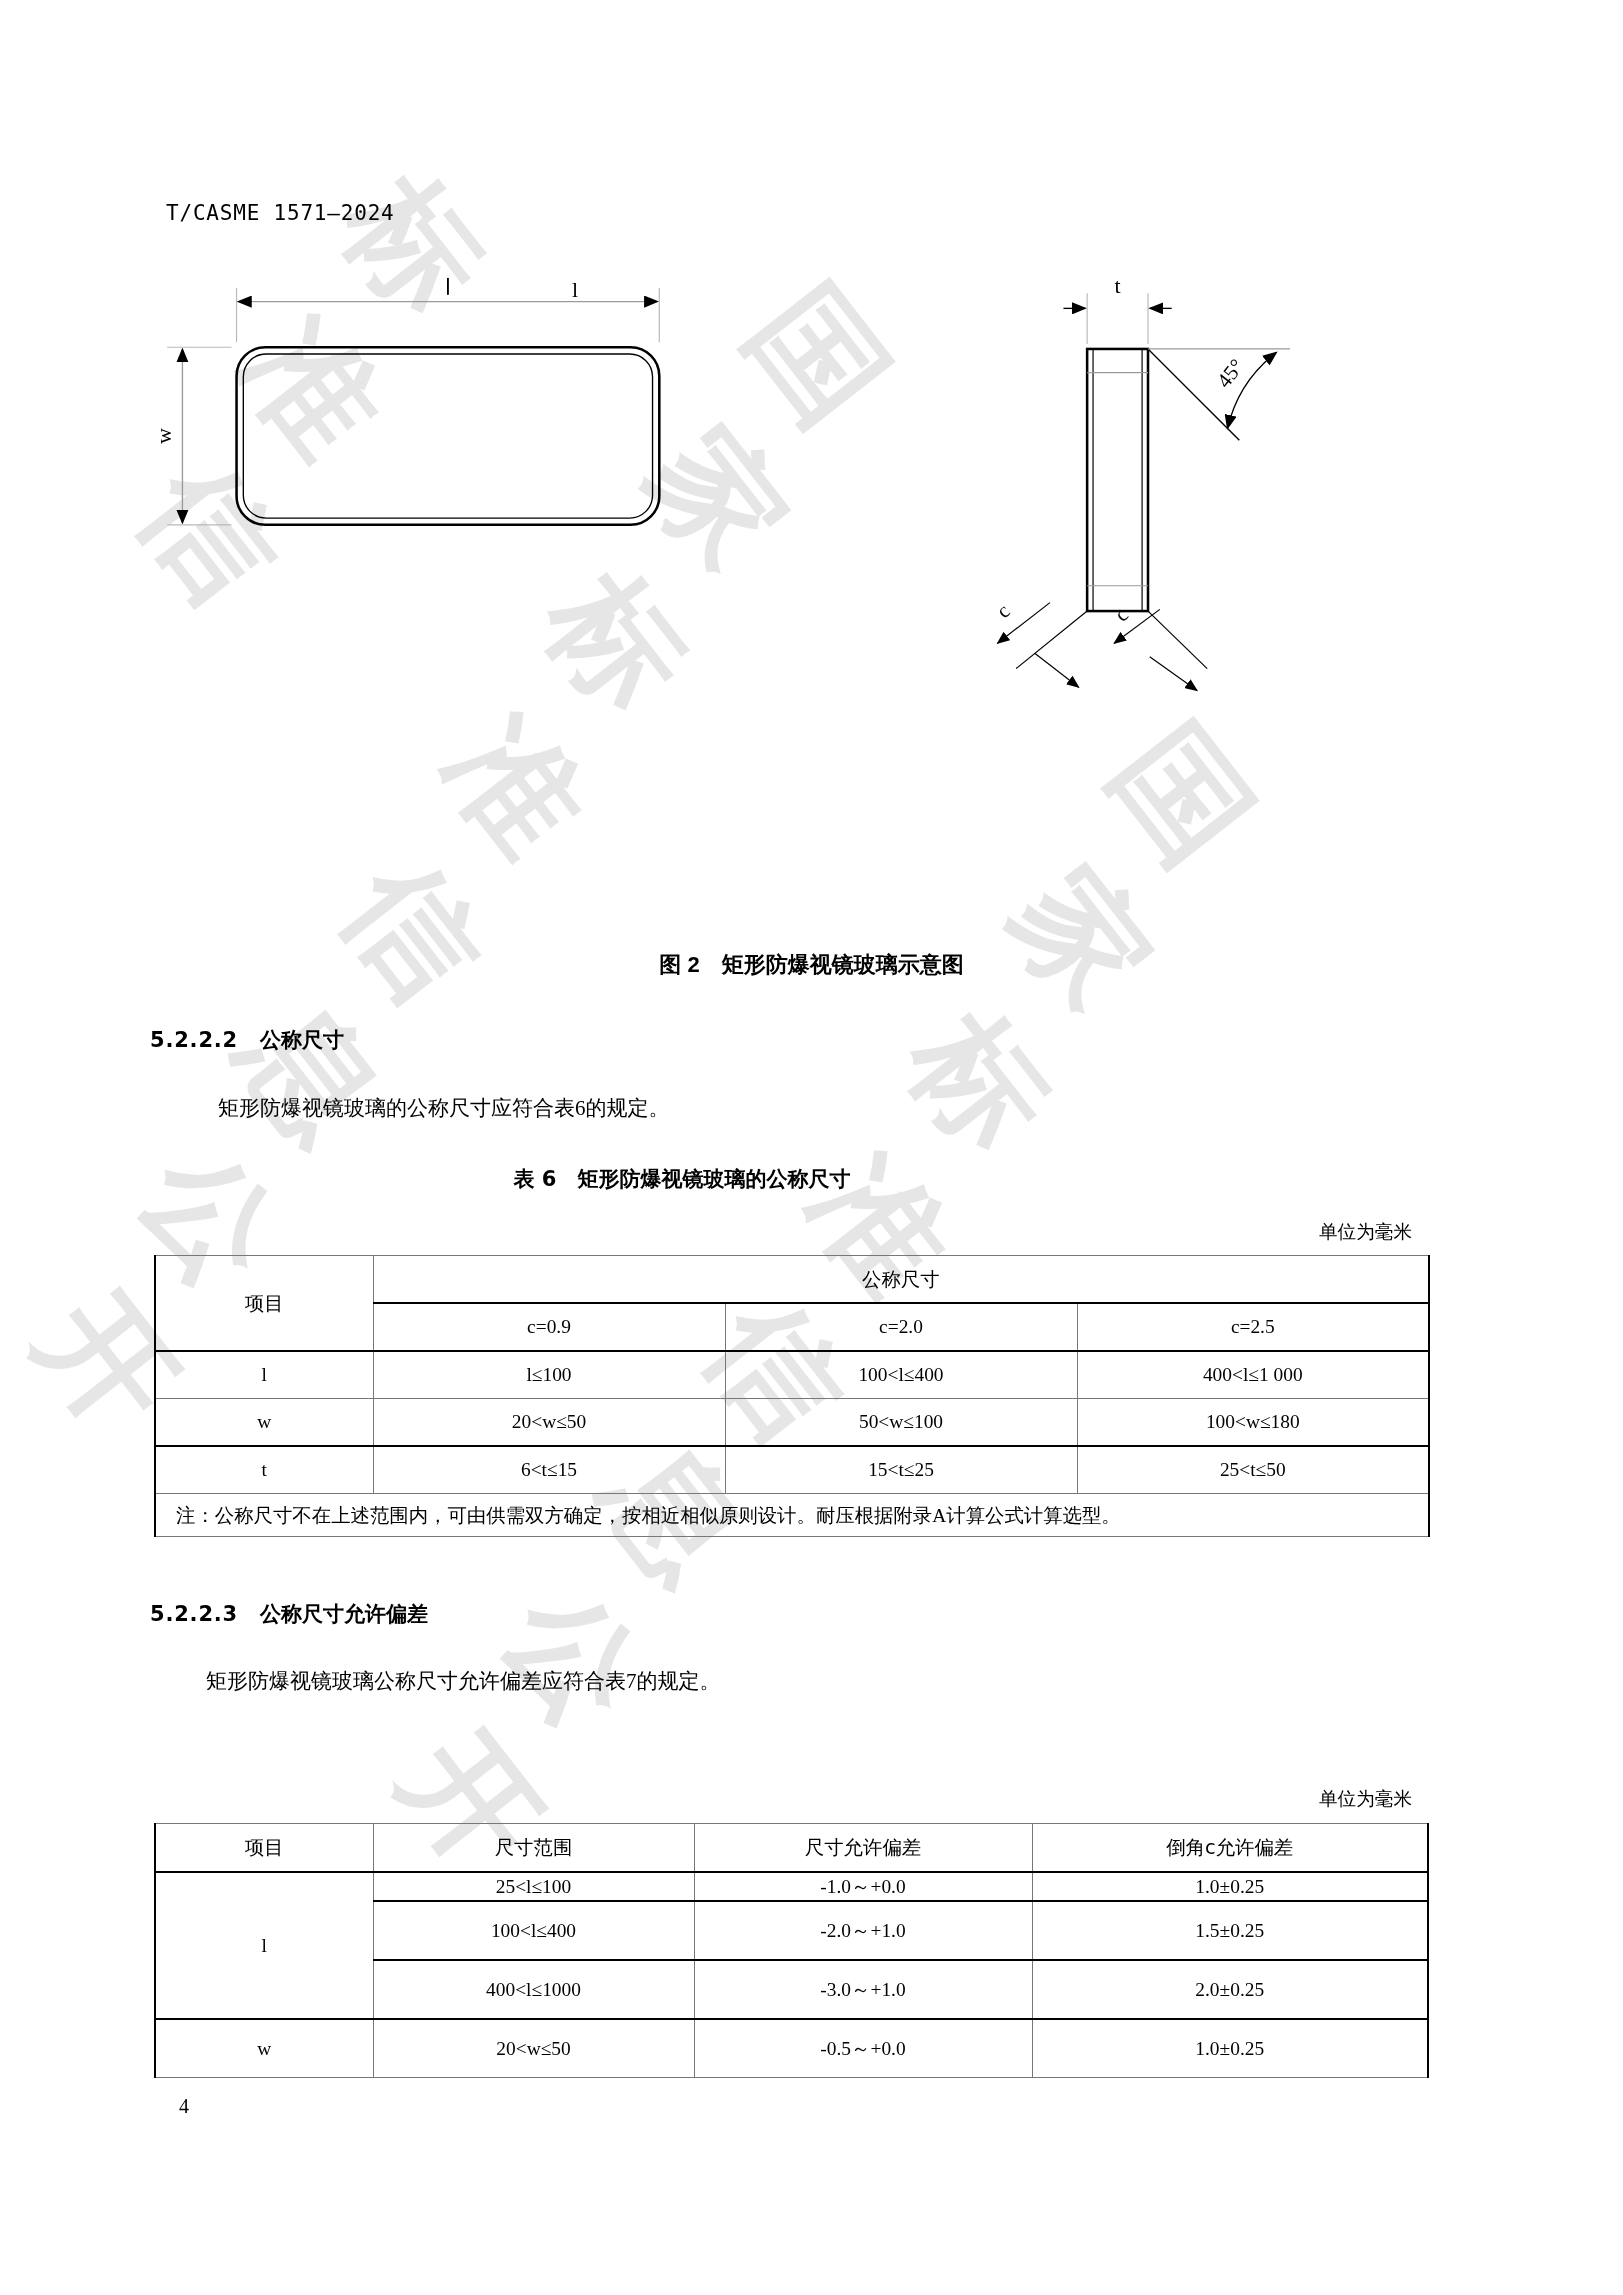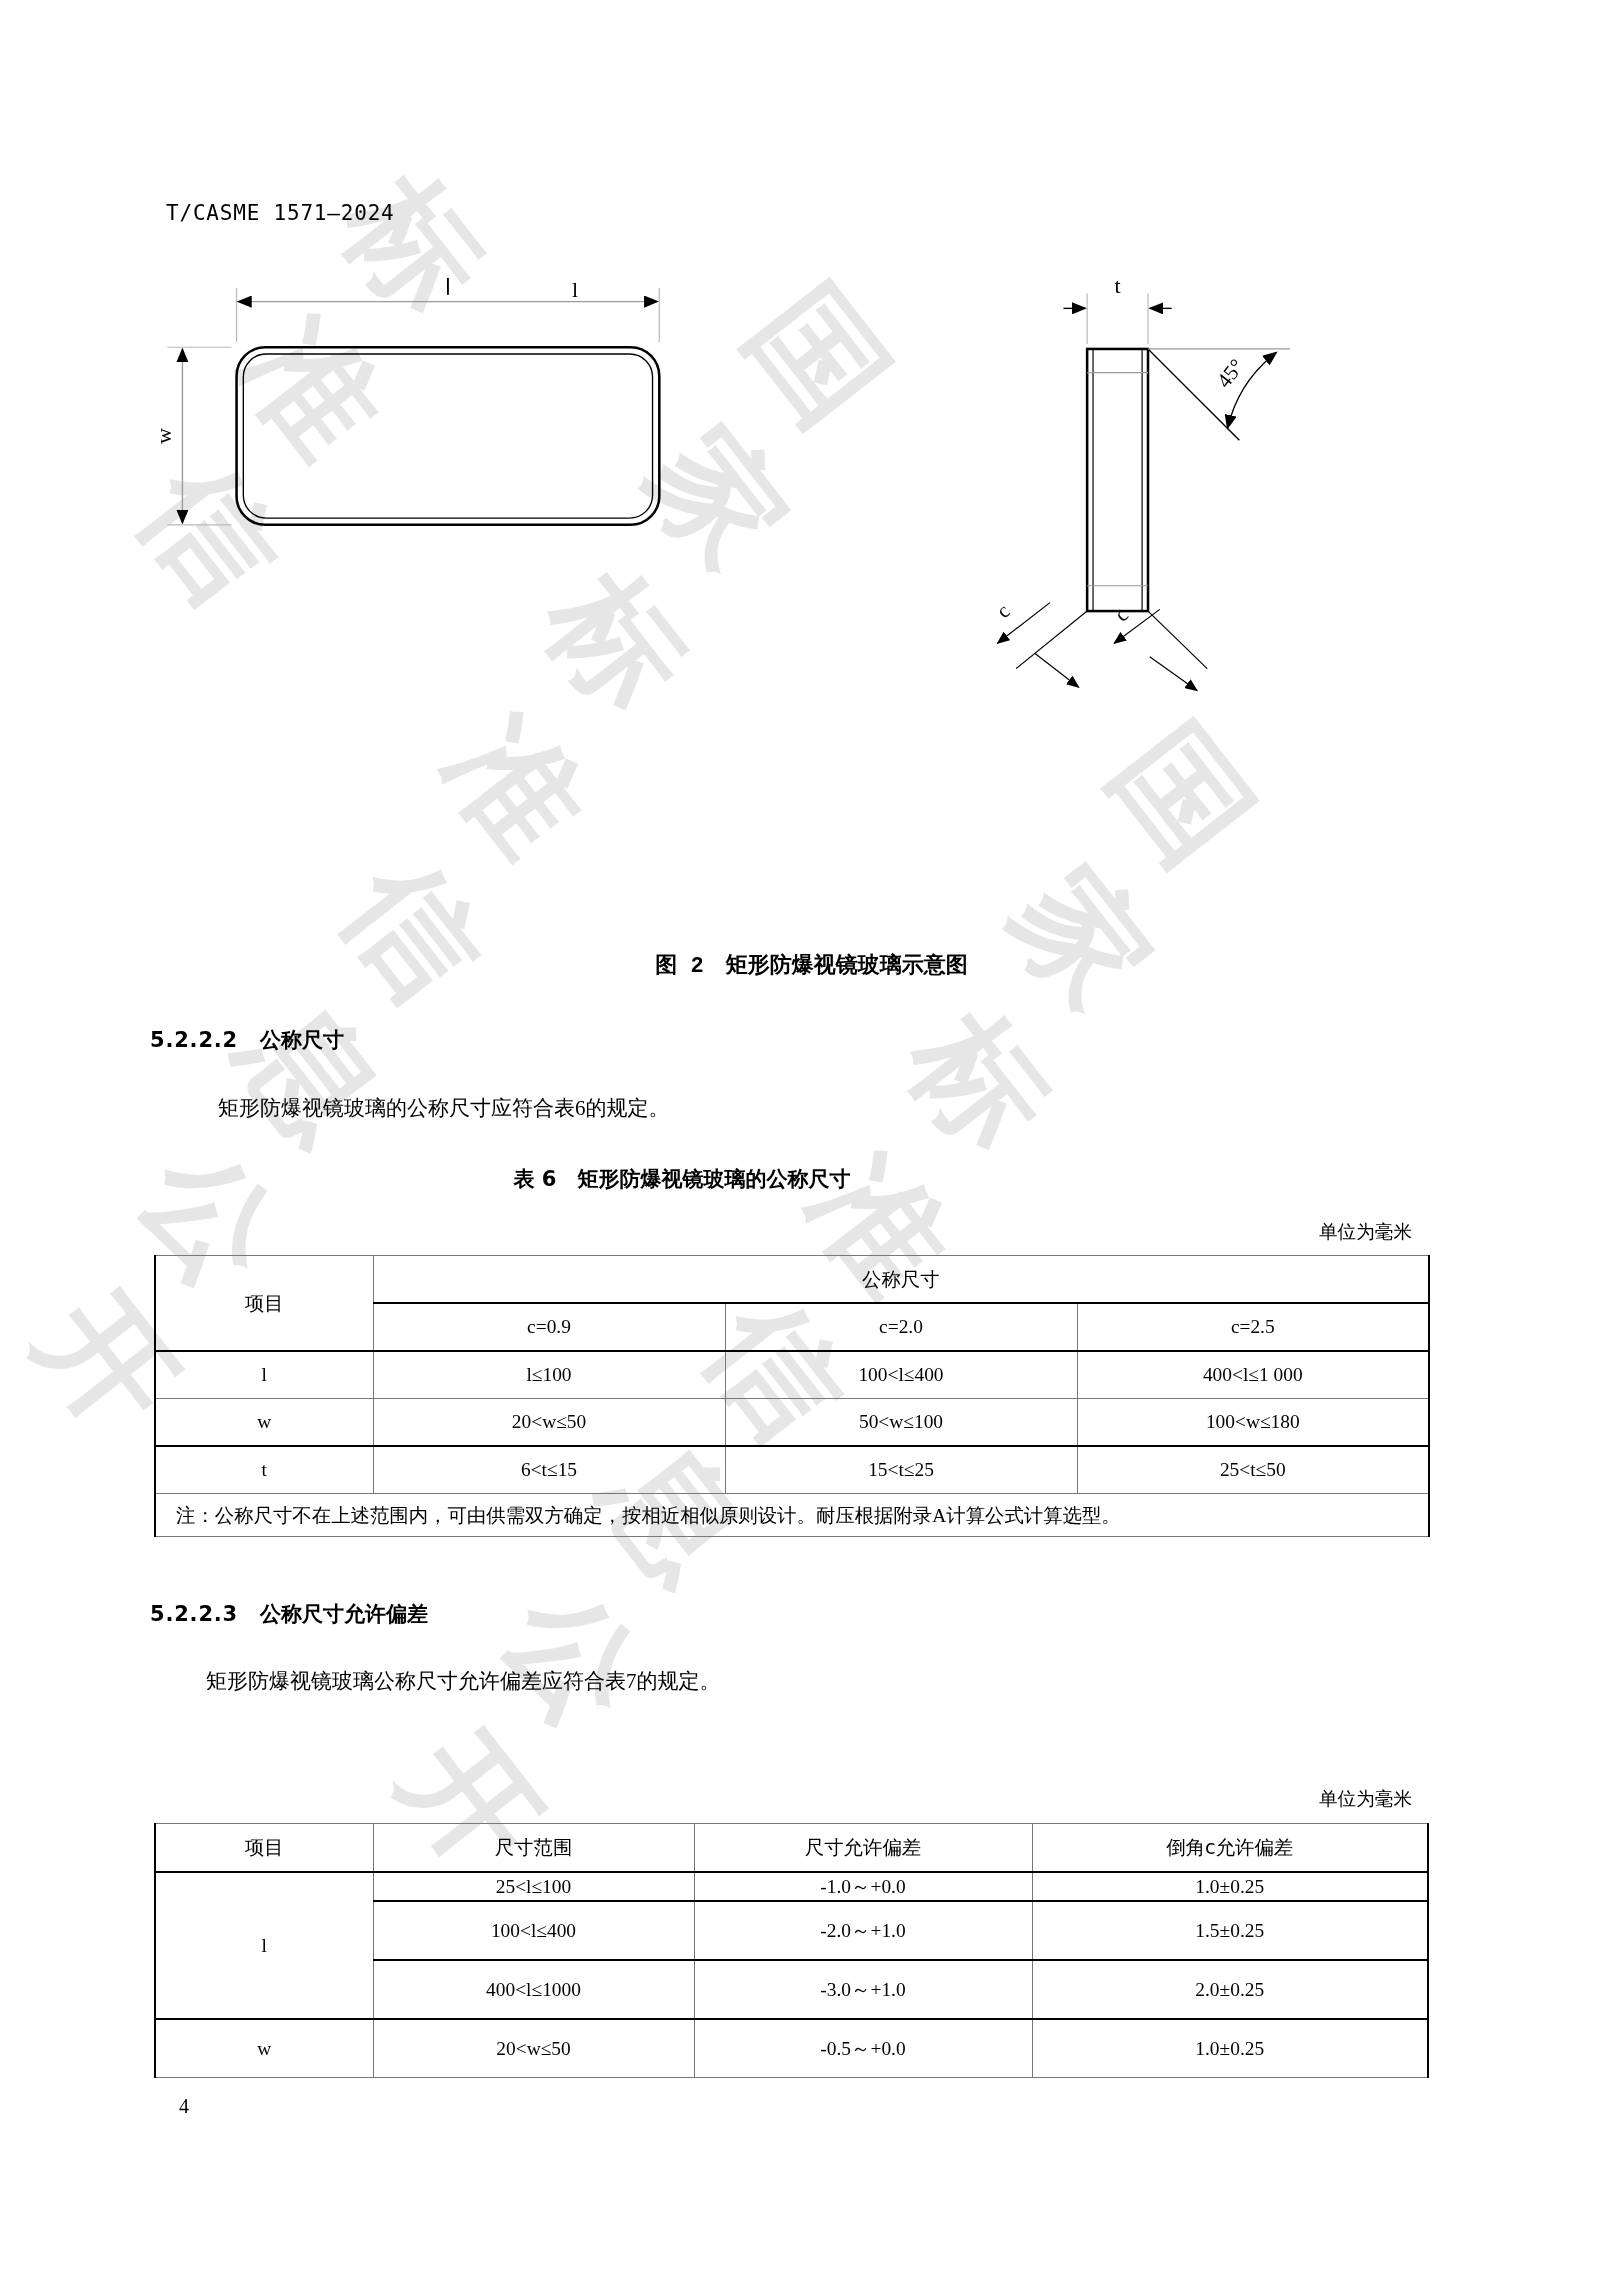--- a/index.html
+++ b/index.html
@@ -46,21 +46,21 @@
   .legend div{
     font-size:19.4px;line-height:36px;color:#000;
     font-family:"Liberation Serif","DejaVu Serif",serif;
     white-space:nowrap;
   }
 
   
   .fig-caption{
     position:absolute;left:0;top:950px;width:1623px;
     text-align:center;
-    font-family:Liberation Mono, monospace;
+    font-family:Liberation Sans, sans-serif;
     font-weight:700;font-size:22px;color:#000;
     z-index:5;
   }
 
   
   .sec-head{
     position:absolute;left:150px;
     font-family:"DejaVu Sans","Liberation Sans",sans-serif;
     font-weight:700;font-size:21px;color:#000;
     white-space:nowrap;z-index:5;

